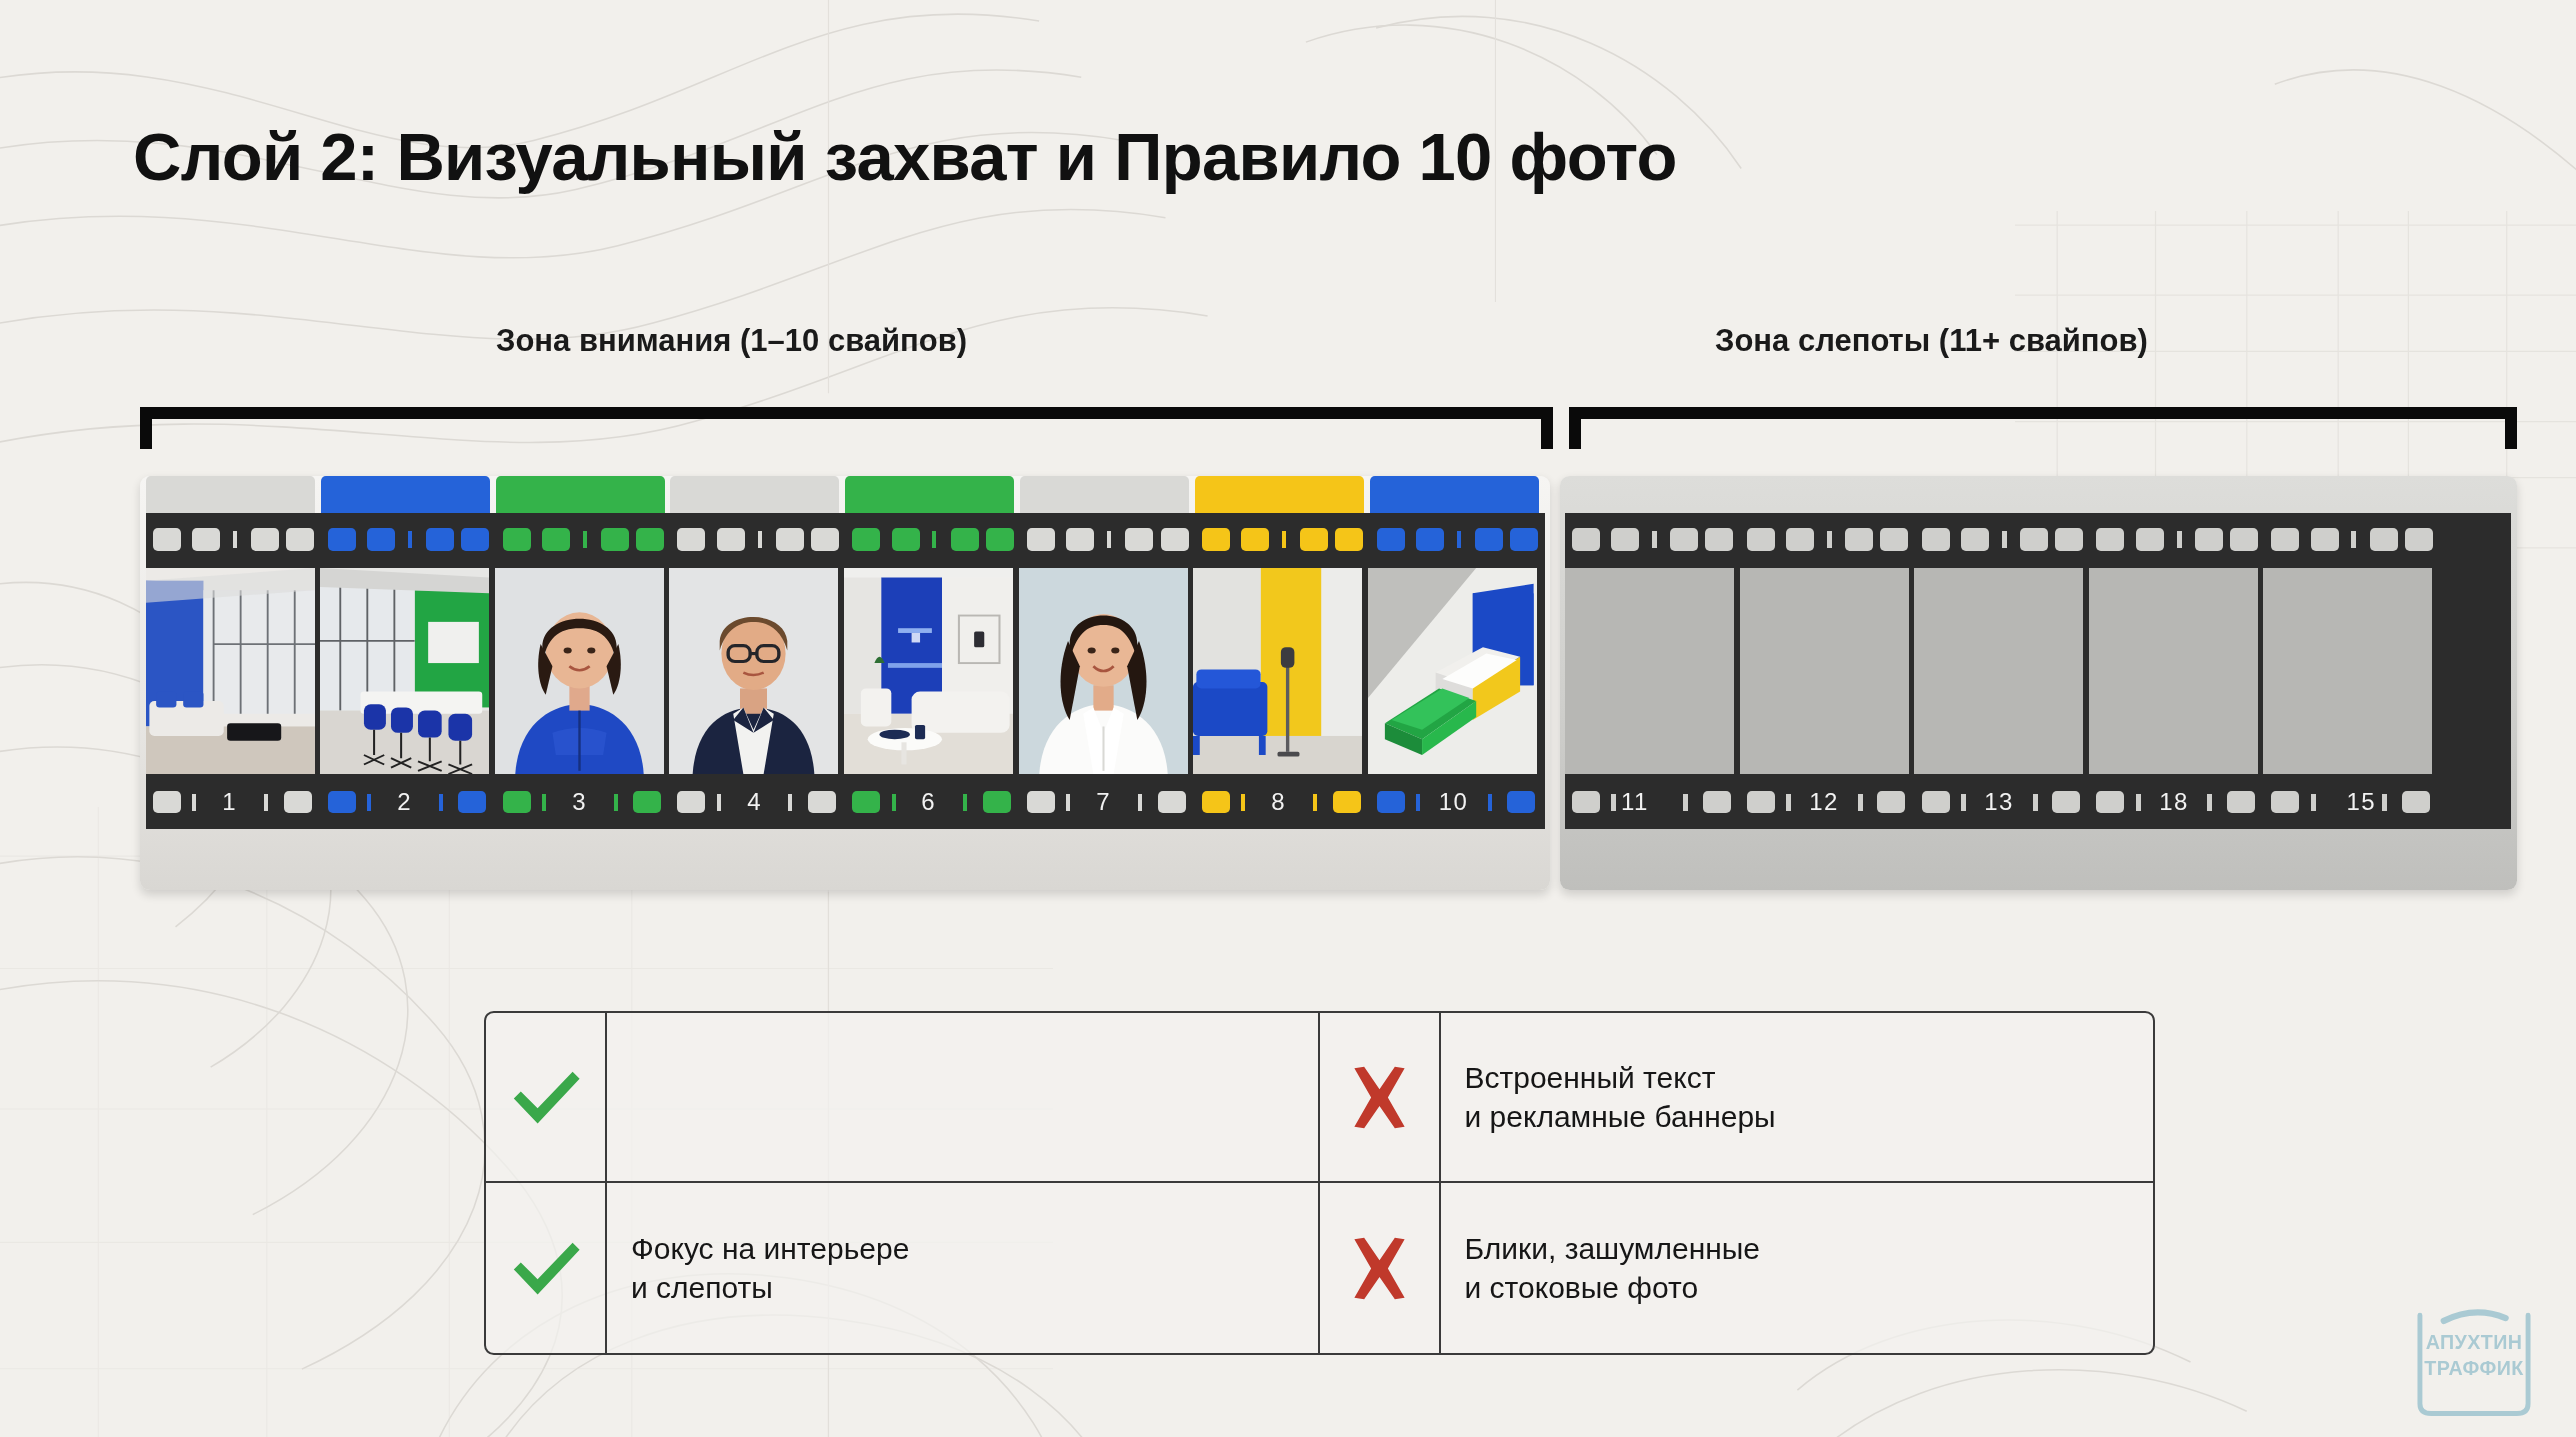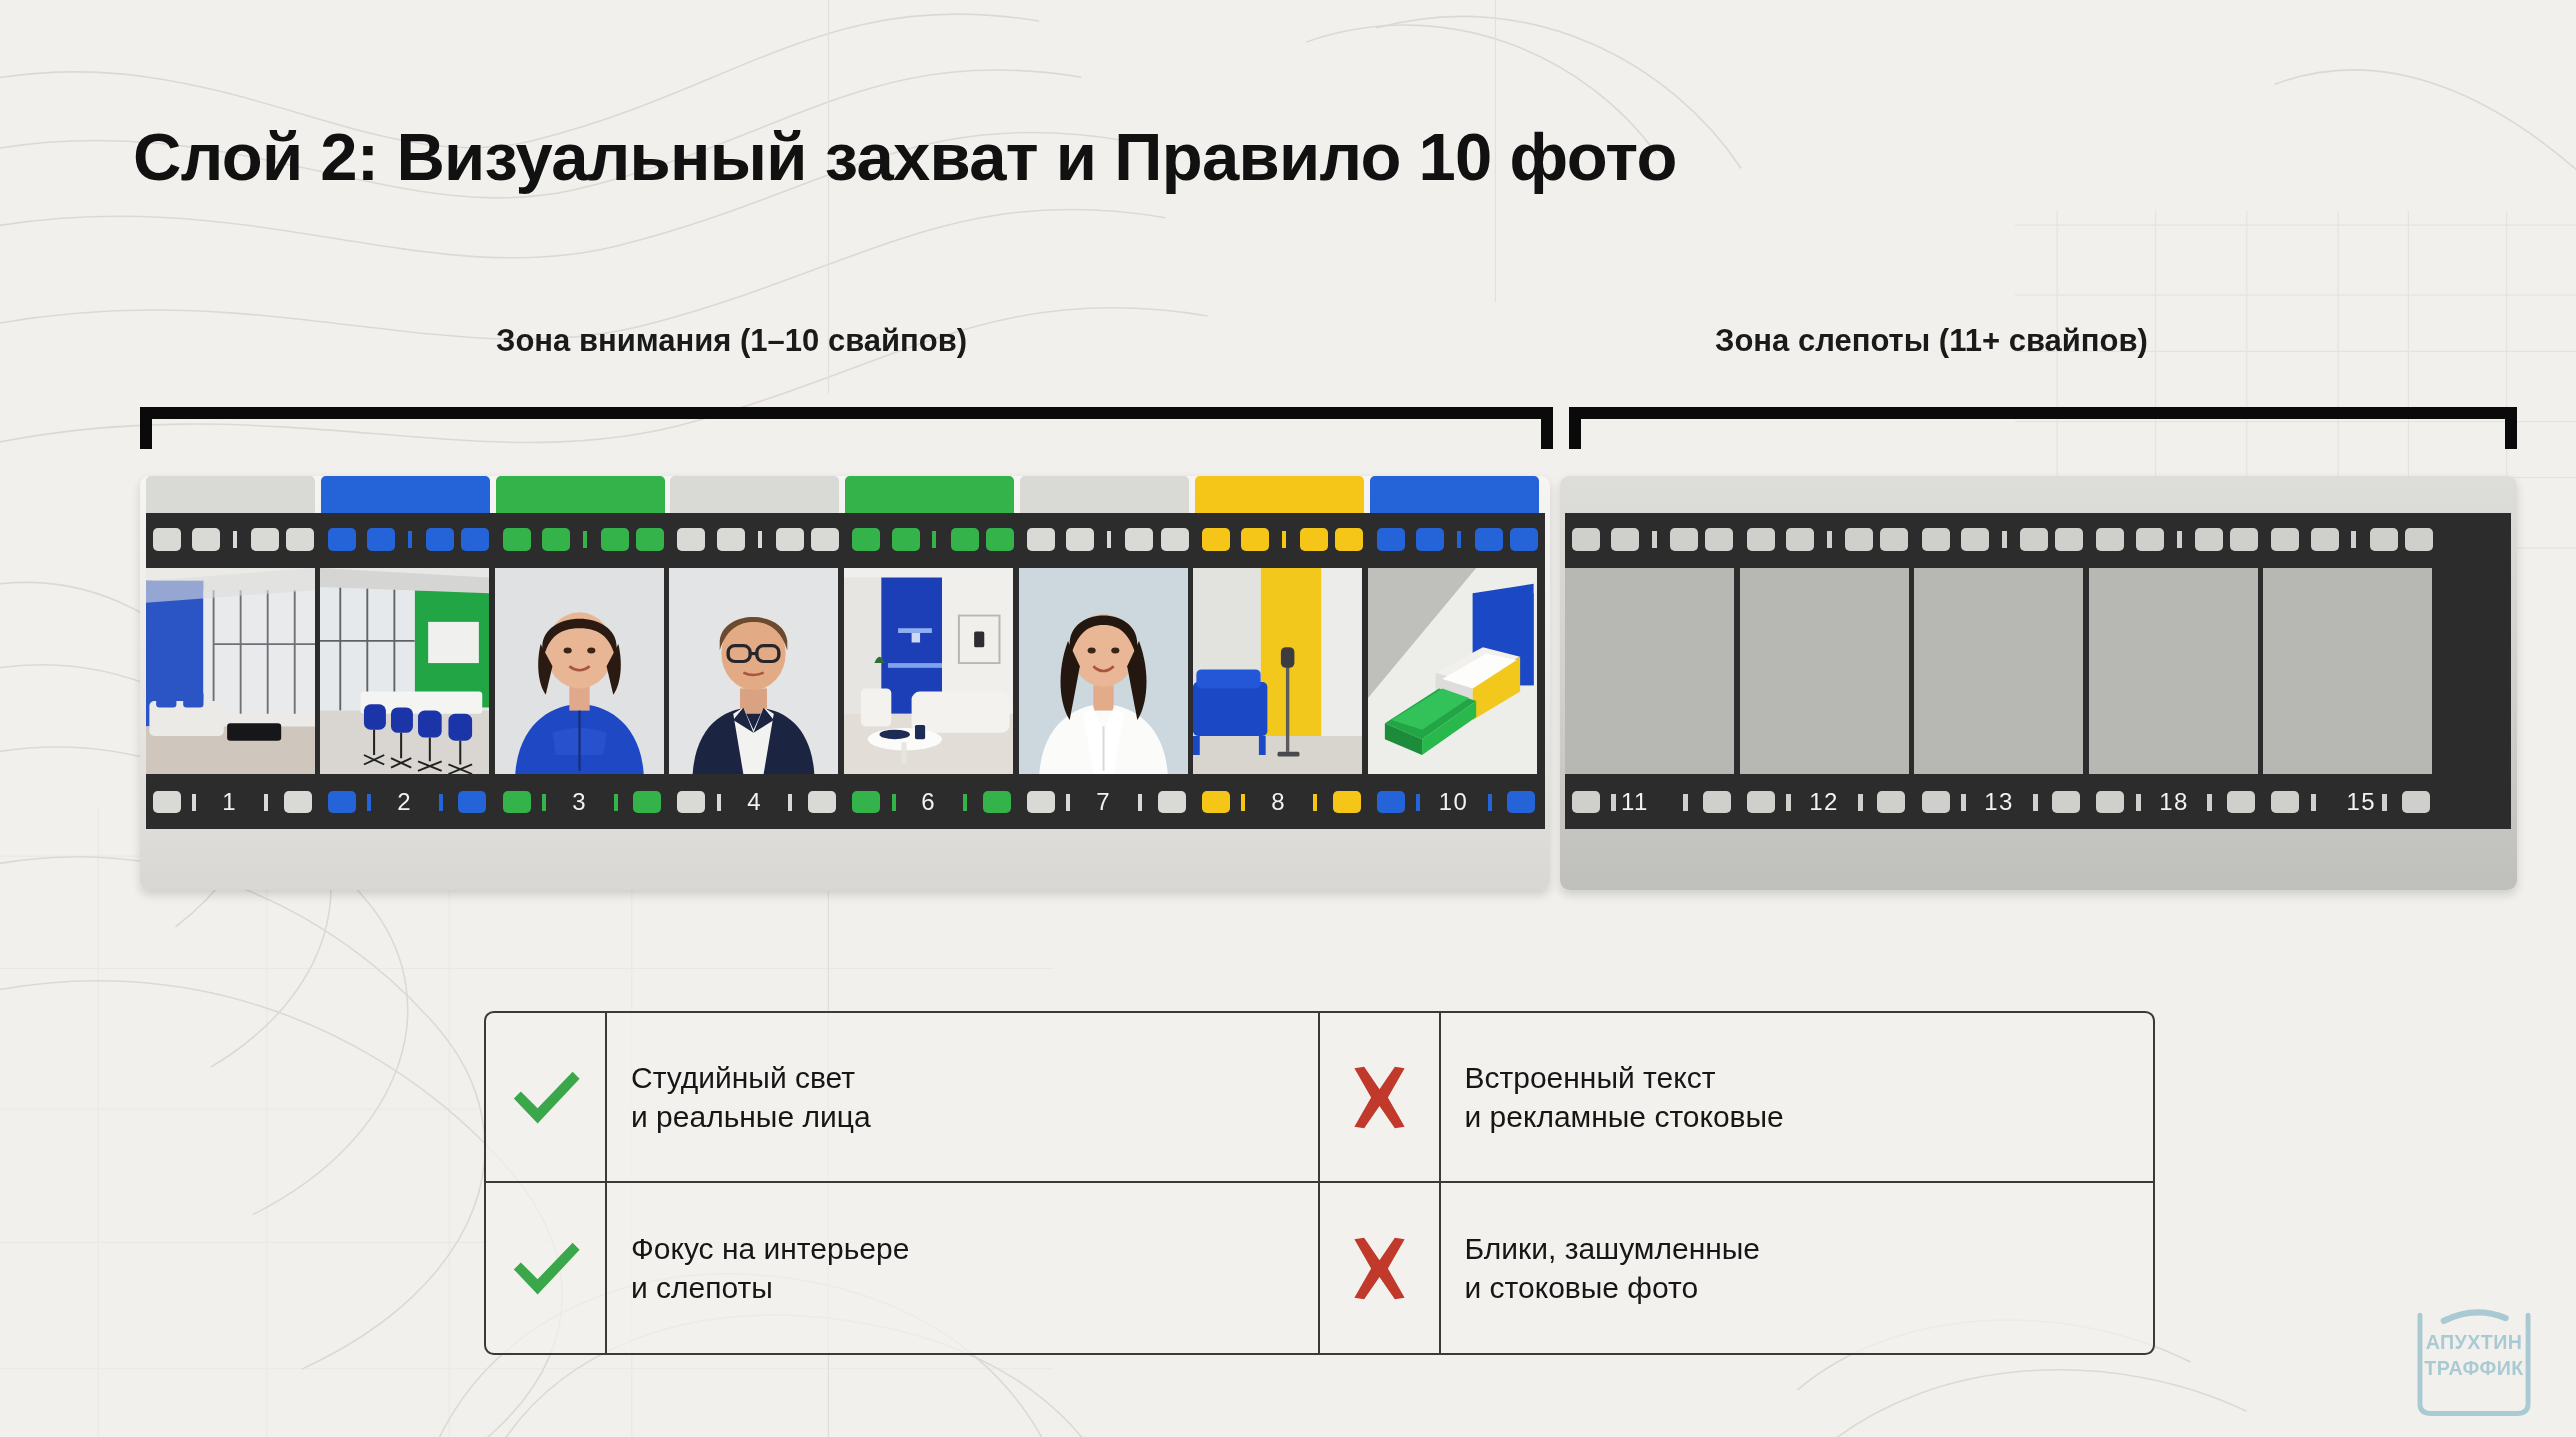--- a/index.html
+++ b/index.html
@@ -504,35 +504,31 @@
 </div>
 
 <div id="table">
 
   <div class="cell">
     <div class="mark">
       <svg width="76" height="70" viewBox="0 0 108 100">
         <path d="M8,52 L18,42 L42,66 L92,14 L102,24 L42,88 Z" fill="#3aa84a"></path>
       </svg>
     </div>
-    <div class="cell-text">
-      <div>Студийный свет</div>
-      <div>и реальные лица</div>
-    </div>
   </div>
 
   <div class="cell">
     <div class="mark">
       <svg width="67" height="67" viewBox="0 0 96 96">
         <path d="M12,6 L26,4 L48,36 L70,4 L84,6 L60,48 L84,90 L70,92 L48,60 L26,92 L12,90 L36,48 Z" fill="#c0392b"></path>
       </svg>
     </div>
     <div class="cell-text">
       <div>Встроенный текст</div>
-      <div>и рекламные стоковые</div>
+      <div>и рекламные баннеры</div>
     </div>
   </div>
 
   <div class="cell">
     <div class="mark">
       <svg width="76" height="70" viewBox="0 0 108 100">
         <path d="M8,52 L18,42 L42,66 L92,14 L102,24 L42,88 Z" fill="#3aa84a"></path>
       </svg>
     </div>
     <div class="cell-text">

